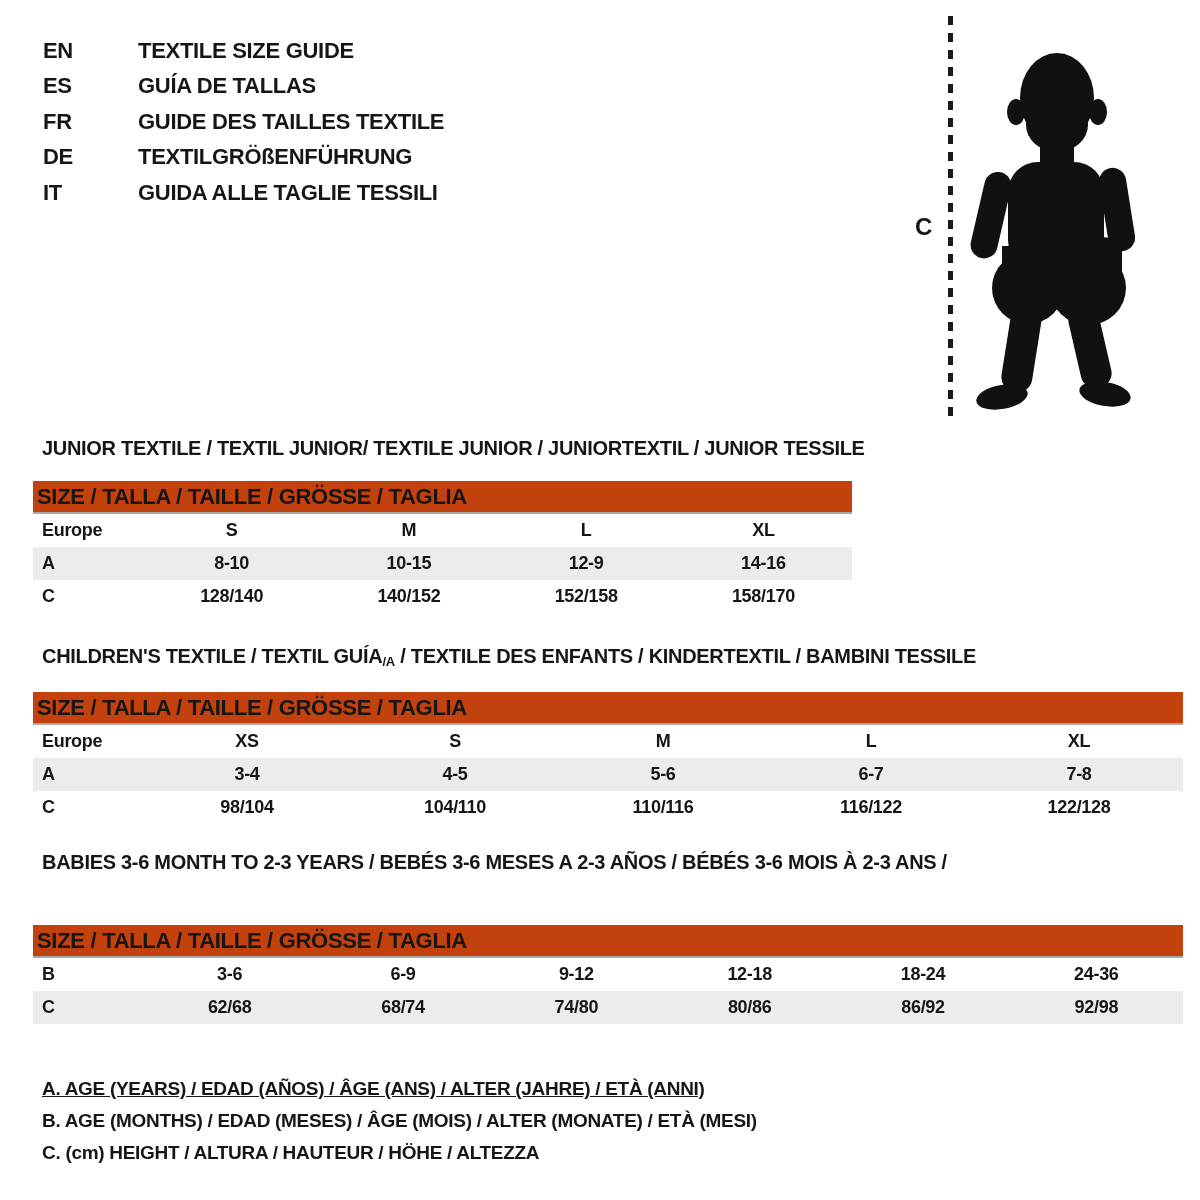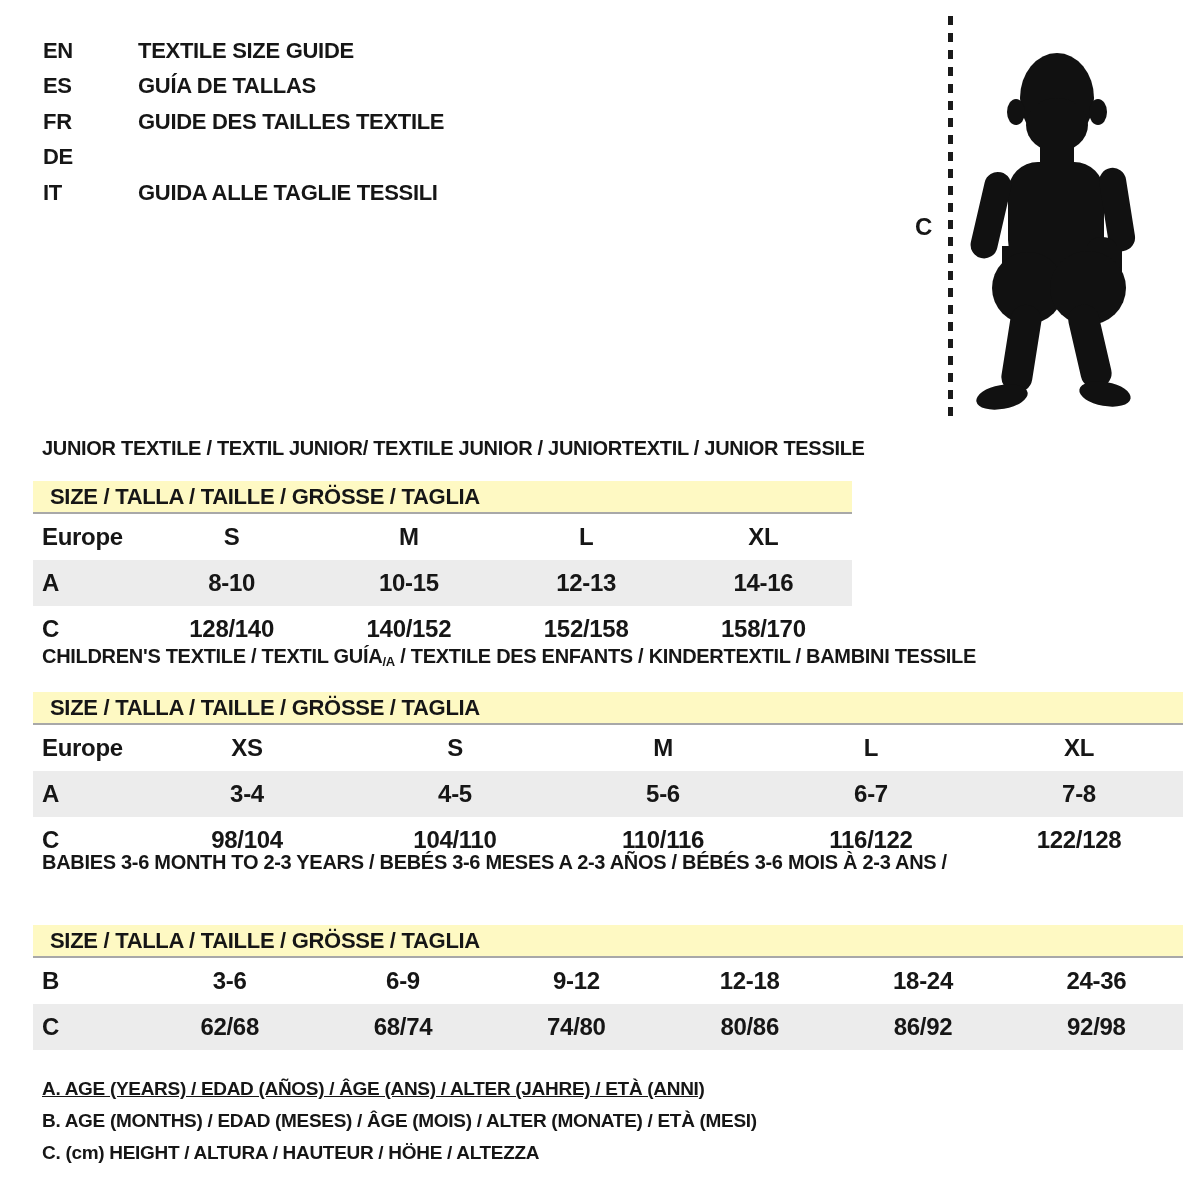--- a/index.html
+++ b/index.html
@@ -36,25 +36,25 @@
   .title-babies .tline { height:31px; white-space:nowrap; }
   .sub-a { font-size:13px; vertical-align:-3px; letter-spacing:-0.2px; }
 
   
   .size-table { position:absolute; left:33px; }
   .t-junior   { top:481px; width:819px; }
   .t-children { top:692px; width:1150px; }
   .t-babies   { top:925px; width:1150px; }
 
   .band {
-    height:33px; background:#fef9c3; border-bottom:2px solid #a8a8a8;
-    display:flex; align-items:center; padding-left:17px;
+    height:33px; background:#c2410c; border-bottom:2px solid #a8a8a8;
+    display:flex; align-items:center; padding-left:4px;
     font-size:22px; white-space:nowrap;
   }
-  .trow { display:grid; height:46px; align-items:center; font-size:24px; }
+  .trow { display:grid; height:33px; align-items:center; font-size:18px; }
   .cols4 { grid-template-columns:110px repeat(4,1fr); }
   .cols5 { grid-template-columns:110px repeat(5,1fr); }
   .cols6 { grid-template-columns:110px repeat(6,1fr); }
   .trow .lbl  { padding-left:9px; text-align:left; }
   .trow .cell { text-align:center; }
   .stripe { background:#ececec; }
 
   
   .legend-line { position:absolute; left:42px; font-size:19px; white-space:nowrap; }
   .legend-a { top:1078px;text-decoration:underline; }
@@ -72,20 +72,21 @@
   <div class="lang-row">
     <span class="lang-code">ES</span>
     <span class="lang-label">GUÍA DE TALLAS</span>
   </div>
   <div class="lang-row">
     <span class="lang-code">FR</span>
     <span class="lang-label">GUIDE DES TAILLES TEXTILE</span>
   </div>
   <div class="lang-row">
     <span class="lang-code">DE</span>
+    <span class="lang-label">TEXTILGRÖßENFÜHRUNG</span>
   </div>
   <div class="lang-row">
     <span class="lang-code">IT</span>
     <span class="lang-label">GUIDA ALLE TAGLIE TESSILI</span>
   </div>
 </div>
 
 <div class="height-line"></div>
 <div class="c-label">C</div>
 <svg class="baby-svg" width="178" height="370" viewBox="0 0 178 370" xmlns="http://www.w3.org/2000/svg">
@@ -116,21 +117,21 @@
     <div class="lbl">Europe</div>
     <div class="cell">S</div>
     <div class="cell">M</div>
     <div class="cell">L</div>
     <div class="cell">XL</div>
   </div>
   <div class="trow cols4 stripe">
     <div class="lbl">A</div>
     <div class="cell">8-10</div>
     <div class="cell">10-15</div>
-    <div class="cell">12-13</div>
+    <div class="cell">12-9</div>
     <div class="cell">14-16</div>
   </div>
   <div class="trow cols4">
     <div class="lbl">C</div>
     <div class="cell">128/140</div>
     <div class="cell">140/152</div>
     <div class="cell">152/158</div>
     <div class="cell">158/170</div>
   </div>
 </div>

